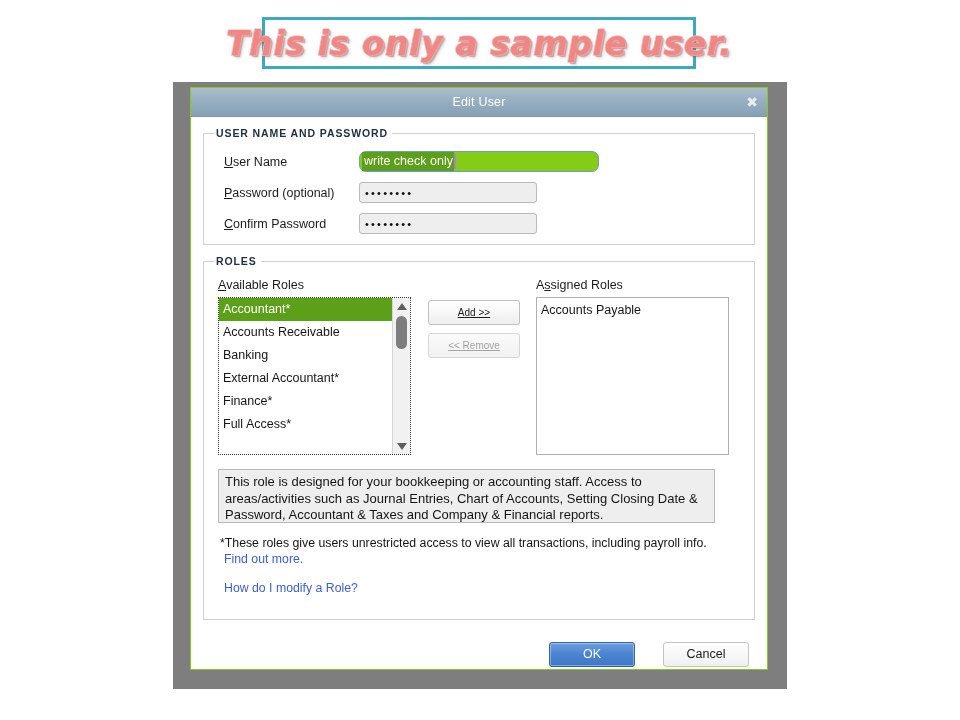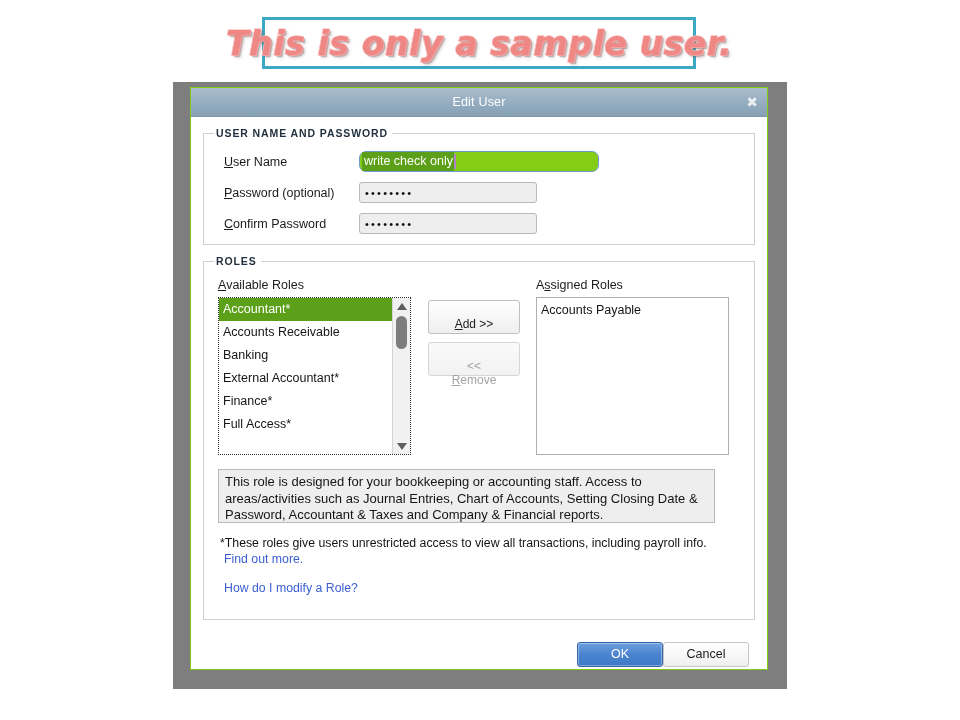--- a/index.html
+++ b/index.html
@@ -258,27 +258,28 @@
     padding-top: 22px;
     padding-left: 17px;
     display: flex;
     flex-direction: column;
     gap: 8px;
   }
   button.xfer {
     width: 92px;
     height: 25px;
     font-family: "Liberation Sans", sans-serif;
-    font-size: 12px;
+    font-size: 10px;
     background: linear-gradient(180deg, #ffffff 0%, #f6f6f6 55%, #eeeeee 100%);
     border: 1px solid #c0c0c0;
     border-radius: 3px;
     color: #1b1b1b;
     cursor: pointer;
-    padding: 16px;
+    padding: 4px;
+    text-decoration: underline;
   }
   button.xfer.disabled {
     color: #a3a3a3;
     background: linear-gradient(180deg, #fafafa 0%, #f2f2f2 100%);
     border-color: #d6d6d6;
     cursor: default;
   }
   button.xfer u { text-decoration: underline; }
 
   #assigned-col { width: 193px; margin-left: 14px; }
@@ -321,21 +322,21 @@
   #modify-link { display: block; margin: 13px 0 0 4px; }
 
   
   #footer {
     height: 48px;
     flex: 0 0 48px;
     display: flex;
     align-items: center;
     justify-content: flex-end;
     padding-right: 18px;
-    gap: 0;
+    gap: 28px;
     box-sizing: border-box;
   }
   button.action {
     width: 86px;
     height: 25px;
     font-family: "Liberation Sans", sans-serif;
     font-size: 12.5px;
     border-radius: 3px;
     cursor: pointer;
     padding: 0;

